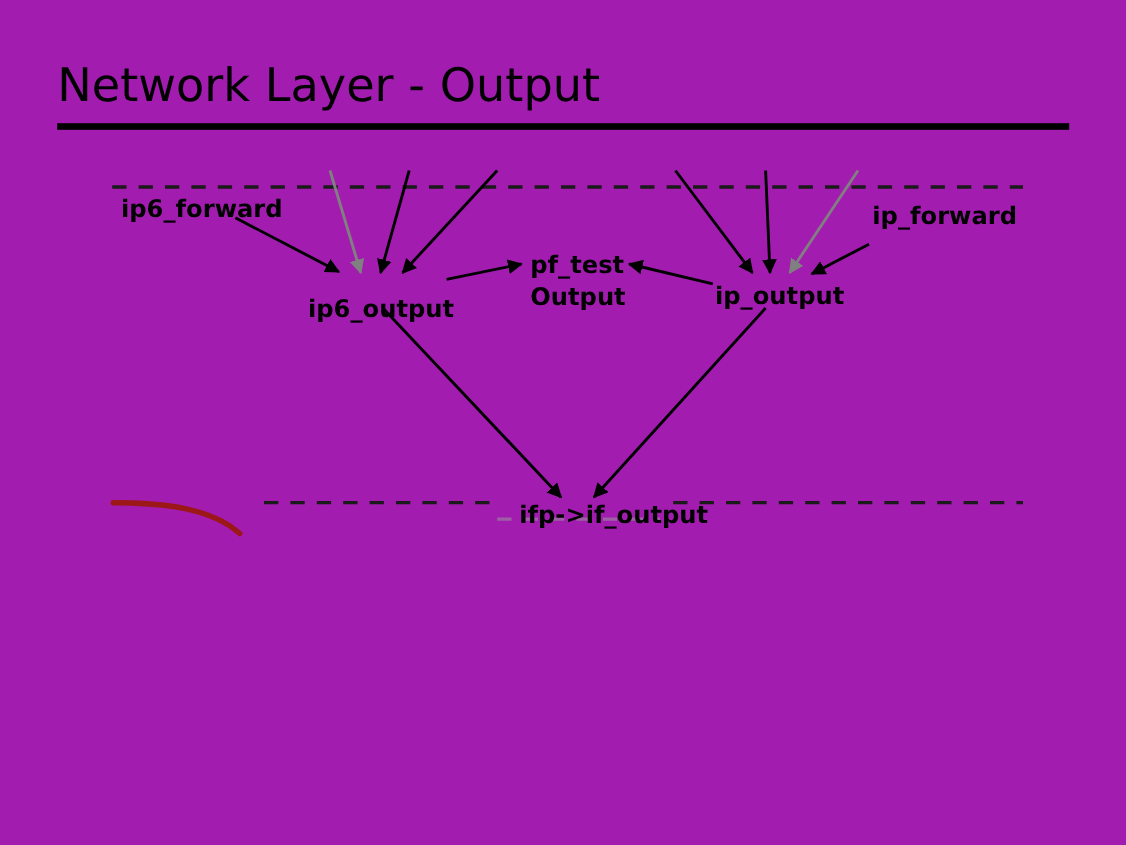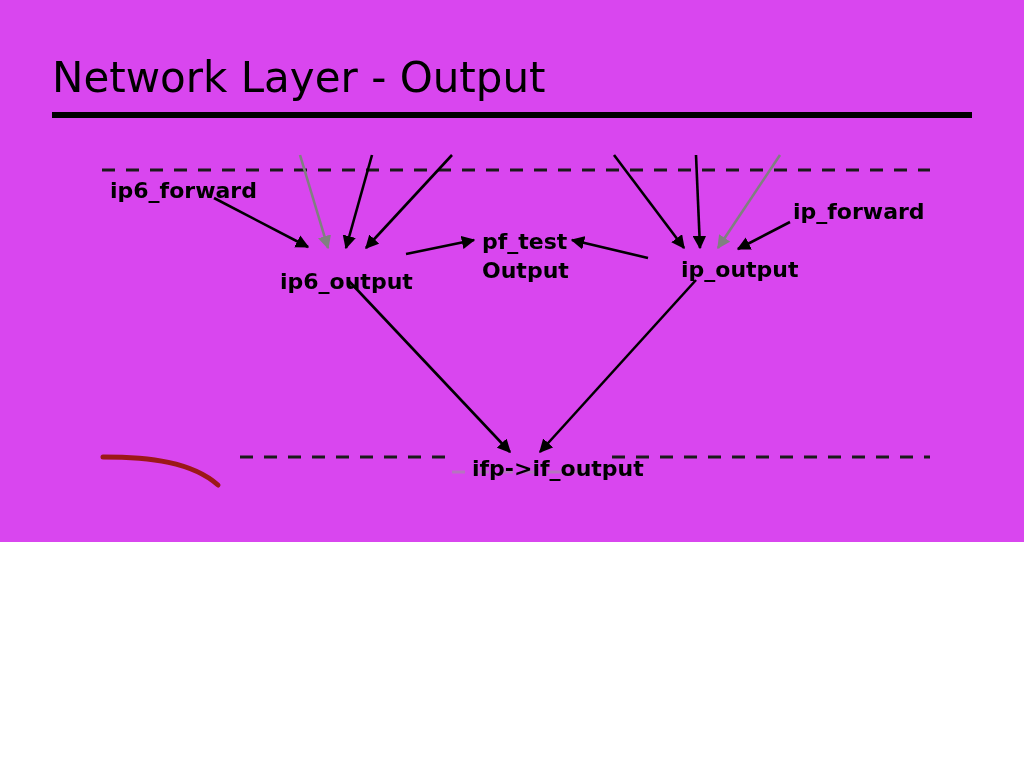--- a/index.html
+++ b/index.html
@@ -12,22 +12,22 @@
     width: 1024px;
     height: 768px;
     font-family: "Liberation Sans", sans-serif;
     overflow: hidden;
     position: relative;
   }
   #slide {
     position: absolute;
     left: 0; top: 0;
     width: 1024px;
-    height: 542px;
-    background: #d946ef;
+    height: 768px;
+    background: #a21caf;
   }
   
   #title-block {
     position: absolute;
     left: 52px;
     top: 52px;
     width: 920px;
   }
   #slide-title {
     font-family: "DejaVu Sans", sans-serif;
@@ -126,19 +126,19 @@
   </svg>
 
   <div class="node-label" style="left:110px; top:180px;">ip6_forward</div>
 
   <div class="node-label" style="left:280px; top:259px;margin-top:12px;">ip6_output</div>
 
   <div class="node-label two-line" style="left:482px; top:230px;">pf_test</div>
 
   <div class="node-label two-line" style="left:482px; top:259px;">Output</div>
 
-  <div class="node-label" style="left:650px; top:259px;margin-left:31px;">ip_output</div>
+  <div class="node-label" style="left:650px; top:259px;">ip_output</div>
 
-  <div class="node-label" style="left:793px; top:201px;">ip_forward</div>
+  <div class="node-label" style="left:793px; top:187px;">ip_forward</div>
 
   <div class="node-label" style="left:472px; top:458px;">ifp-&gt;if_output</div>
 
 </div>
 
 </body></html>

